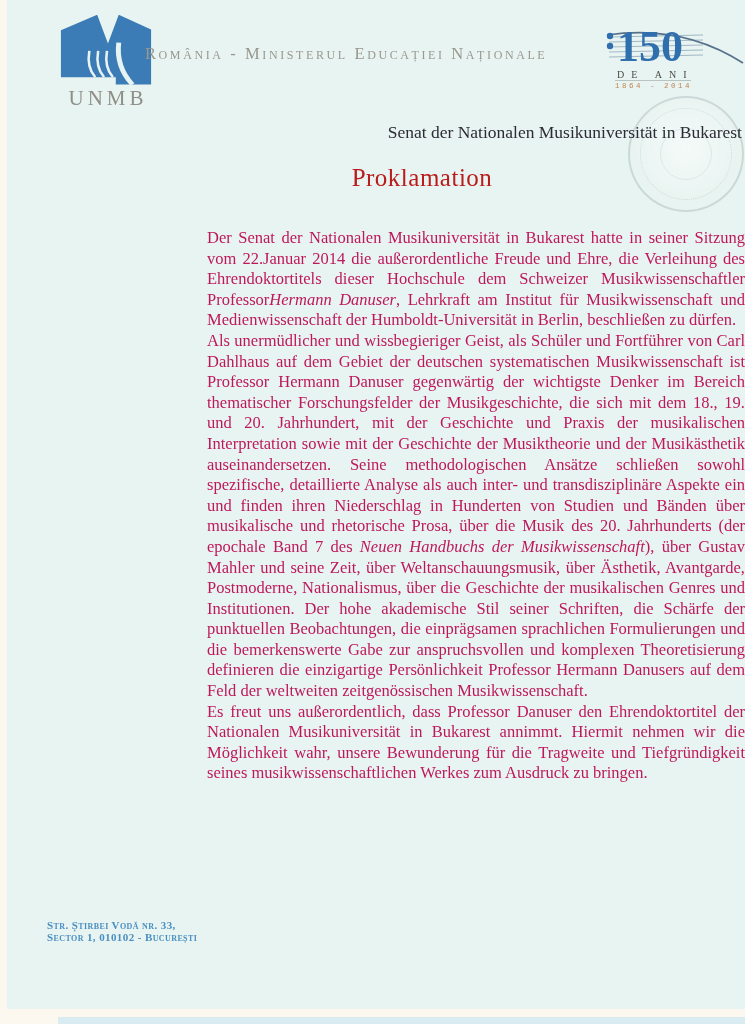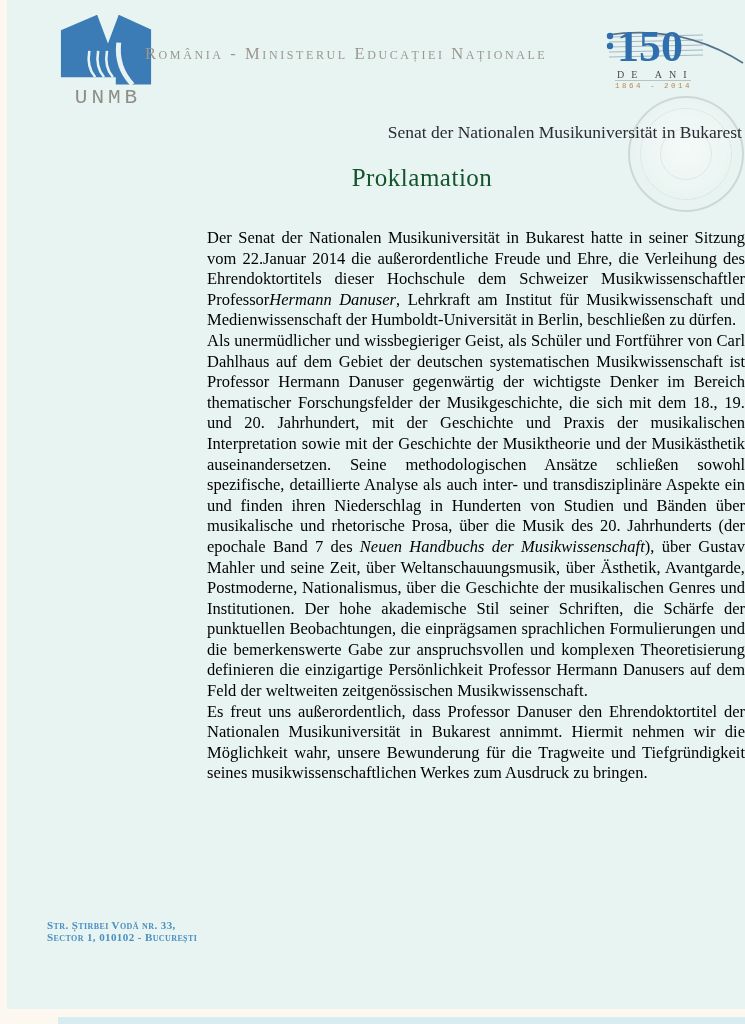--- a/index.html
+++ b/index.html
@@ -10,21 +10,21 @@
     position:relative;overflow:hidden;
   }
   .page{
     position:absolute;left:7px;top:0;width:738px;height:1009px;
     background:#e8f4f1;
   }
   
   .logo-mark{position:absolute;left:50px;top:13px;}
   .logo-acronym{
     position:absolute;left:36px;top:86px;width:130px;
-    text-align:center;font-family:Liberation Mono, monospace;
+    text-align:center;font-family:Liberation Serif, serif;
     font-size:21px;letter-spacing:4px;color:#8f8e88;
   }
   .head-text{position:absolute;left:138px;top:44px;width:470px;}
   .ministry{
     font-variant:small-caps;font-size:16.5px;letter-spacing:2.6px;
     color:#9a978f;white-space:nowrap;
   }
   .university{
     font-variant:small-caps;font-size:18px;letter-spacing:0.6px;
     color:#53514b;font-weight:bold;margin-top:1px;white-space:nowrap;
@@ -56,26 +56,26 @@
     content:"";position:absolute;left:30px;top:30px;right:30px;bottom:30px;
     border-radius:50%;border:1px solid rgba(168,185,182,0.25);
   }
   
   .subtitle{
     position:absolute;left:95px;top:122px;width:640px;text-align:right;
     font-size:17.5px;color:#2c2c34;
   }
   .doc-title{
     position:absolute;left:95px;top:164px;width:640px;text-align:center;
-    font-size:25px;letter-spacing:0.5px;color:#14532d;
+    font-size:25px;letter-spacing:0.5px;color:#b91c1c;
   }
   
   .body-text{
     position:absolute;left:200px;top:228px;width:538px;
-    font-size:16.5px;line-height:20.6px;color:#000000;
+    font-size:16.5px;line-height:20.6px;color:#be185d;
     text-align:justify;
   }
   .body-text p{margin:0;}
   .body-text .italic{font-style:italic;}
   
   .footer{position:absolute;left:40px;top:919px;}
   .addr{
     font-variant:small-caps;font-weight:bold;font-size:11px;line-height:12px;
     color:#4a8fc2;letter-spacing:0.4px;white-space:nowrap;
   }

